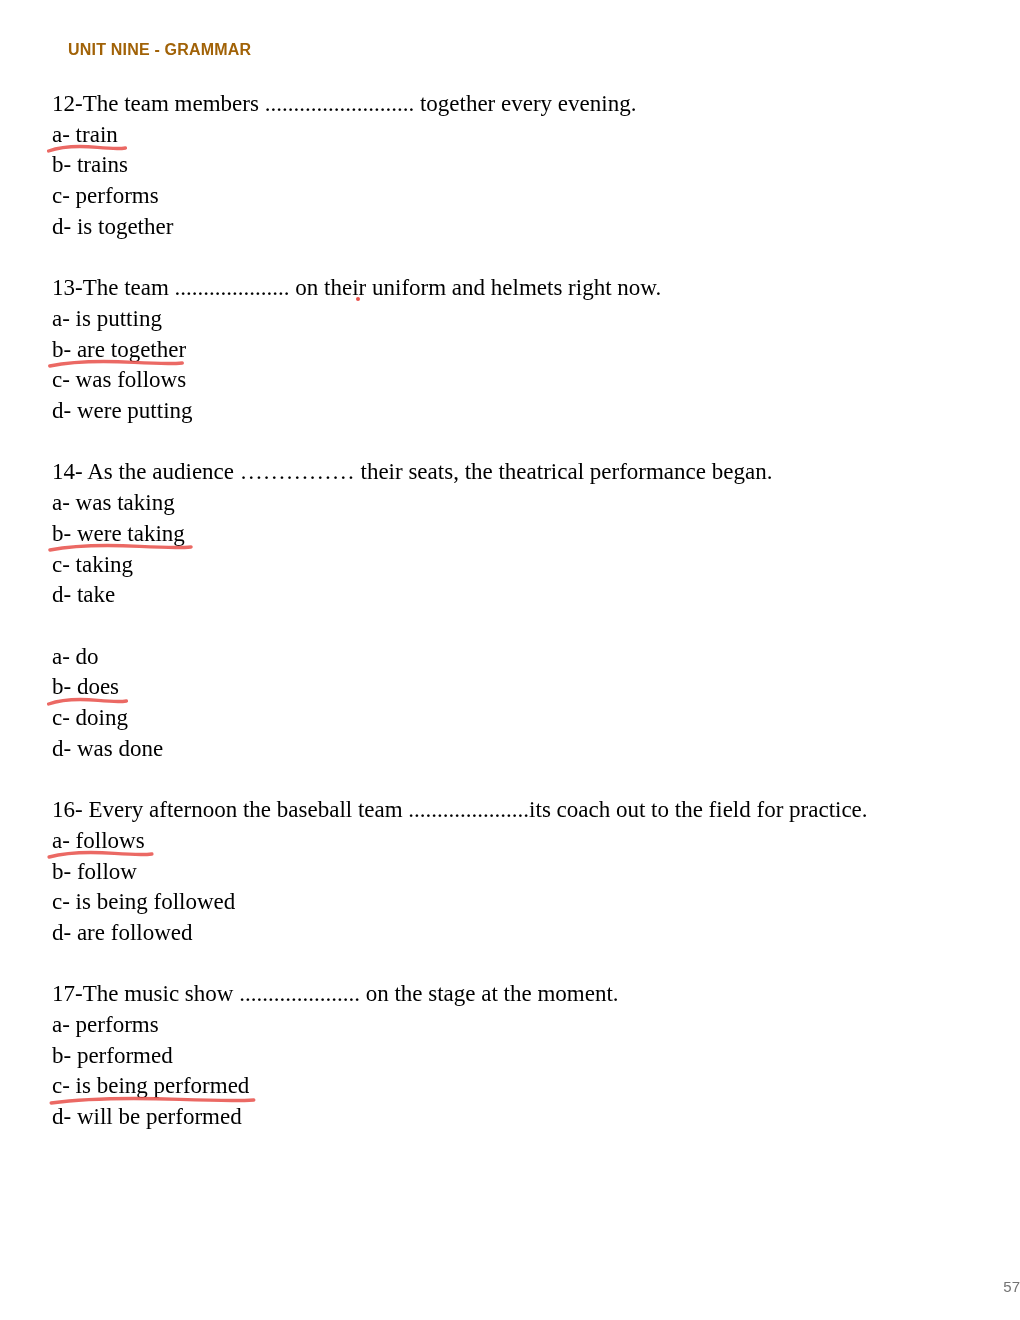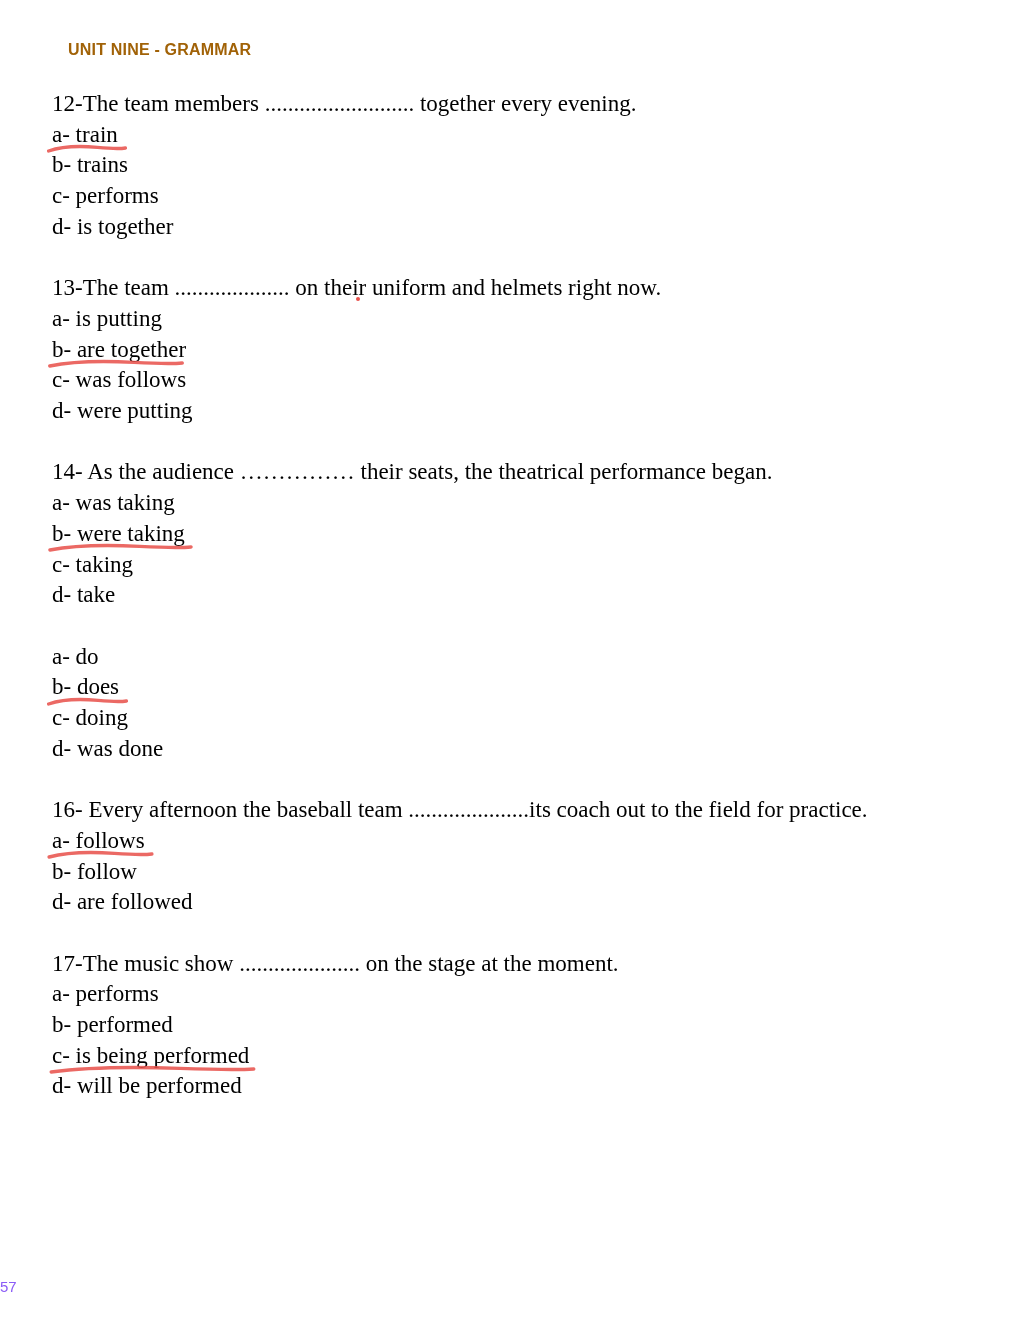--- a/index.html
+++ b/index.html
@@ -63,24 +63,24 @@
     position: absolute;
     width: 4px;
     height: 4px;
     border-radius: 50%;
   }
   .page-number {
     position: absolute;
     top: 1278px;
     left: 0;
     width: 100%;
-    text-align: left;
+    text-align: right;
     font-family: "Liberation Sans", sans-serif;
     font-size: 15px;
-    color: #8b5cf6;
+    color: #737373;
   }
 </style>
 </head>
 <body>
 
 <div class="page">
 
   <div class="header">UNIT NINE - GRAMMAR</div>
 
   <main class="content">
@@ -123,20 +123,21 @@
       <div class="opt"><span class="opt-text">c- doing</span></div>
       <div class="opt"><span class="opt-text">d- was done</span></div>
     </section>
 
     <section class="question">
       <div class="prompt">16- Every afternoon the baseball team .....................its coach out to the field for practice.</div>
       <div class="opt"><span class="opt-text marked">a- follows</span><svg class="red-stroke" viewBox="0 0 100 12" preserveAspectRatio="none" width="107px" style="display: block;">
             <path d="M2,8 C18,3.5 42,2.8 63,4.4 C79,5.6 91,6 98,5" fill="none" stroke="#e8504a" stroke-width="3.4" stroke-linecap="round" vector-effect="non-scaling-stroke"></path>
           </svg></div>
       <div class="opt"><span class="opt-text">b- follow</span></div>
+      <div class="opt"><span class="opt-text">c- is being followed</span></div>
       <div class="opt"><span class="opt-text">d- are followed</span></div>
     </section>
 
     <section class="question">
       <div class="prompt">17-The music show ..................... on the stage at the moment.</div>
       <div class="opt"><span class="opt-text">a- performs</span></div>
       <div class="opt"><span class="opt-text">b- performed</span></div>
       <div class="opt"><span class="opt-text marked">c- is being performed</span><svg class="red-stroke" viewBox="0 0 100 12" preserveAspectRatio="none" width="211px" style="display: block;">
             <path d="M2,8 C18,3.5 42,2.8 63,4.4 C79,5.6 91,6 98,5" fill="none" stroke="#e8504a" stroke-width="3.4" stroke-linecap="round" vector-effect="non-scaling-stroke"></path>
           </svg></div>

